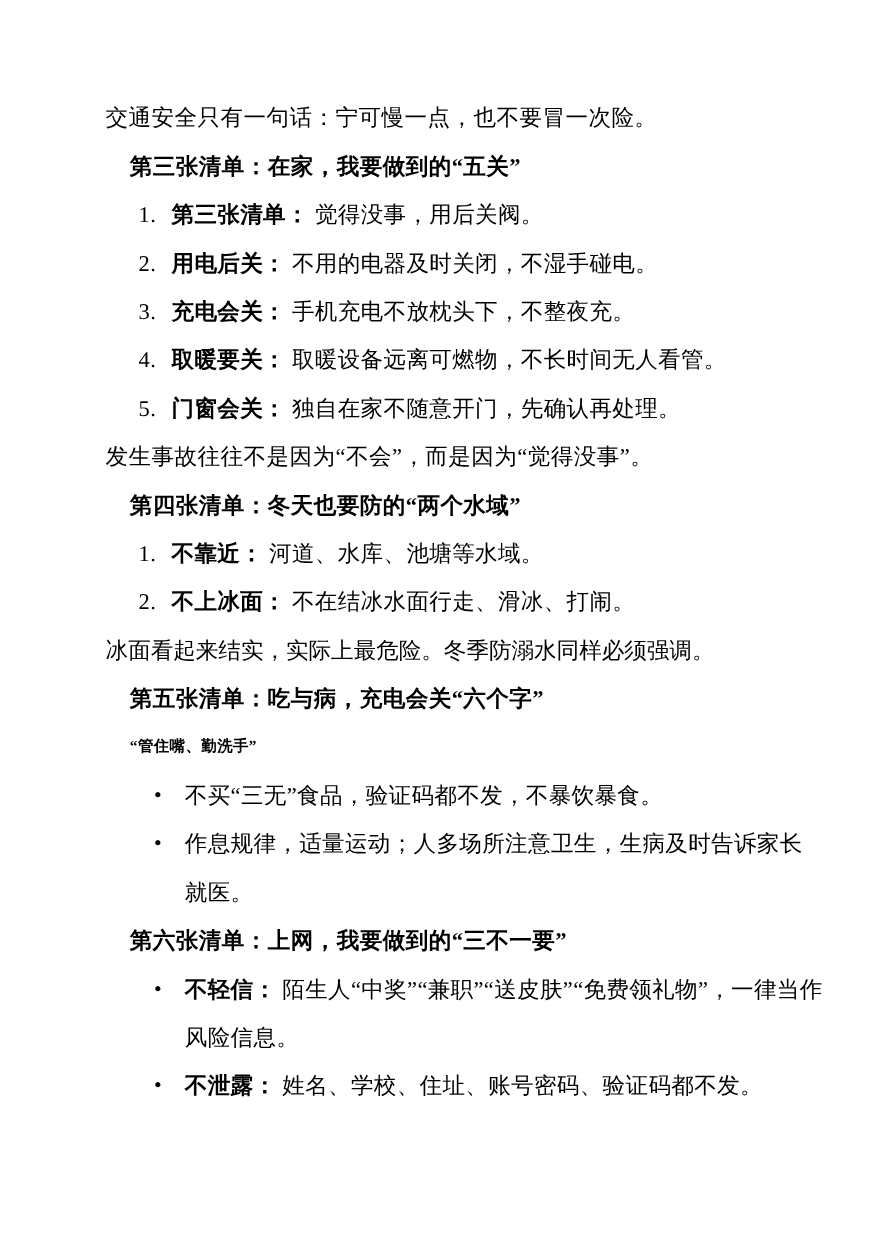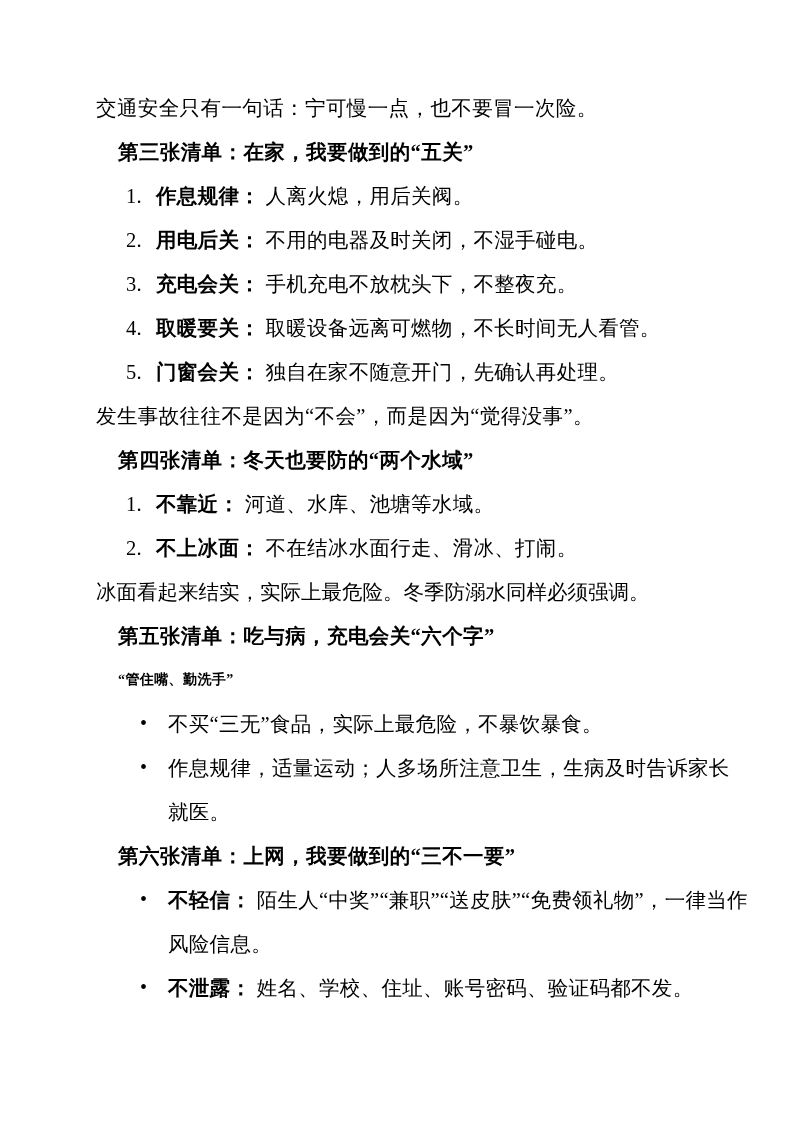--- a/index.html
+++ b/index.html
@@ -116,22 +116,22 @@
 <div class="page">
   <div class="content">
 
     <p class="para">交通安全只有一句话：宁可慢一点，也不要冒一次险。</p>
 
     <p class="heading">第三张清单：在家，我要做到的“五关”</p>
 
     <ol class="numlist">
       <li>
         <span class="num">1.</span>
-        <span class="term">作息规律：</span>
-        <span class="rest">人离火熄，用后关阀。</span>
+        <span class="term">第三张清单：</span>
+        <span class="rest">觉得没事，用后关阀。</span>
       </li>
       <li>
         <span class="num">2.</span>
         <span class="term">用电后关：</span>
         <span class="rest">不用的电器及时关闭，不湿手碰电。</span>
       </li>
       <li>
         <span class="num">3.</span>
         <span class="term">充电会关：</span>
         <span class="rest">手机充电不放枕头下，不整夜充。</span>
@@ -168,21 +168,21 @@
     <p class="para tight">冰面看起来结实，实际上最危险。冬季防溺水同样必须强调。</p>
 
     <p class="heading">第五张清单：吃与病，充电会关“六个字”</p>
 
     <p class="subheading">“管住嘴、勤洗手”</p>
 
     <ul class="bullist">
       <li>
         <span class="bullet">•</span>
         <span class="term"></span>
-        <span class="rest">不买“三无”食品，实际上最危险，不暴饮暴食。</span>
+        <span class="rest">不买“三无”食品，验证码都不发，不暴饮暴食。</span>
       </li>
       <li>
         <span class="bullet">•</span>
         <span class="term"></span>
         <span class="rest">作息规律，适量运动；人多场所注意卫生，生病及时告诉家长就医。</span>
       </li>
     </ul>
 
 
     <p class="heading">第六张清单：上网，我要做到的“三不一要”</p>

